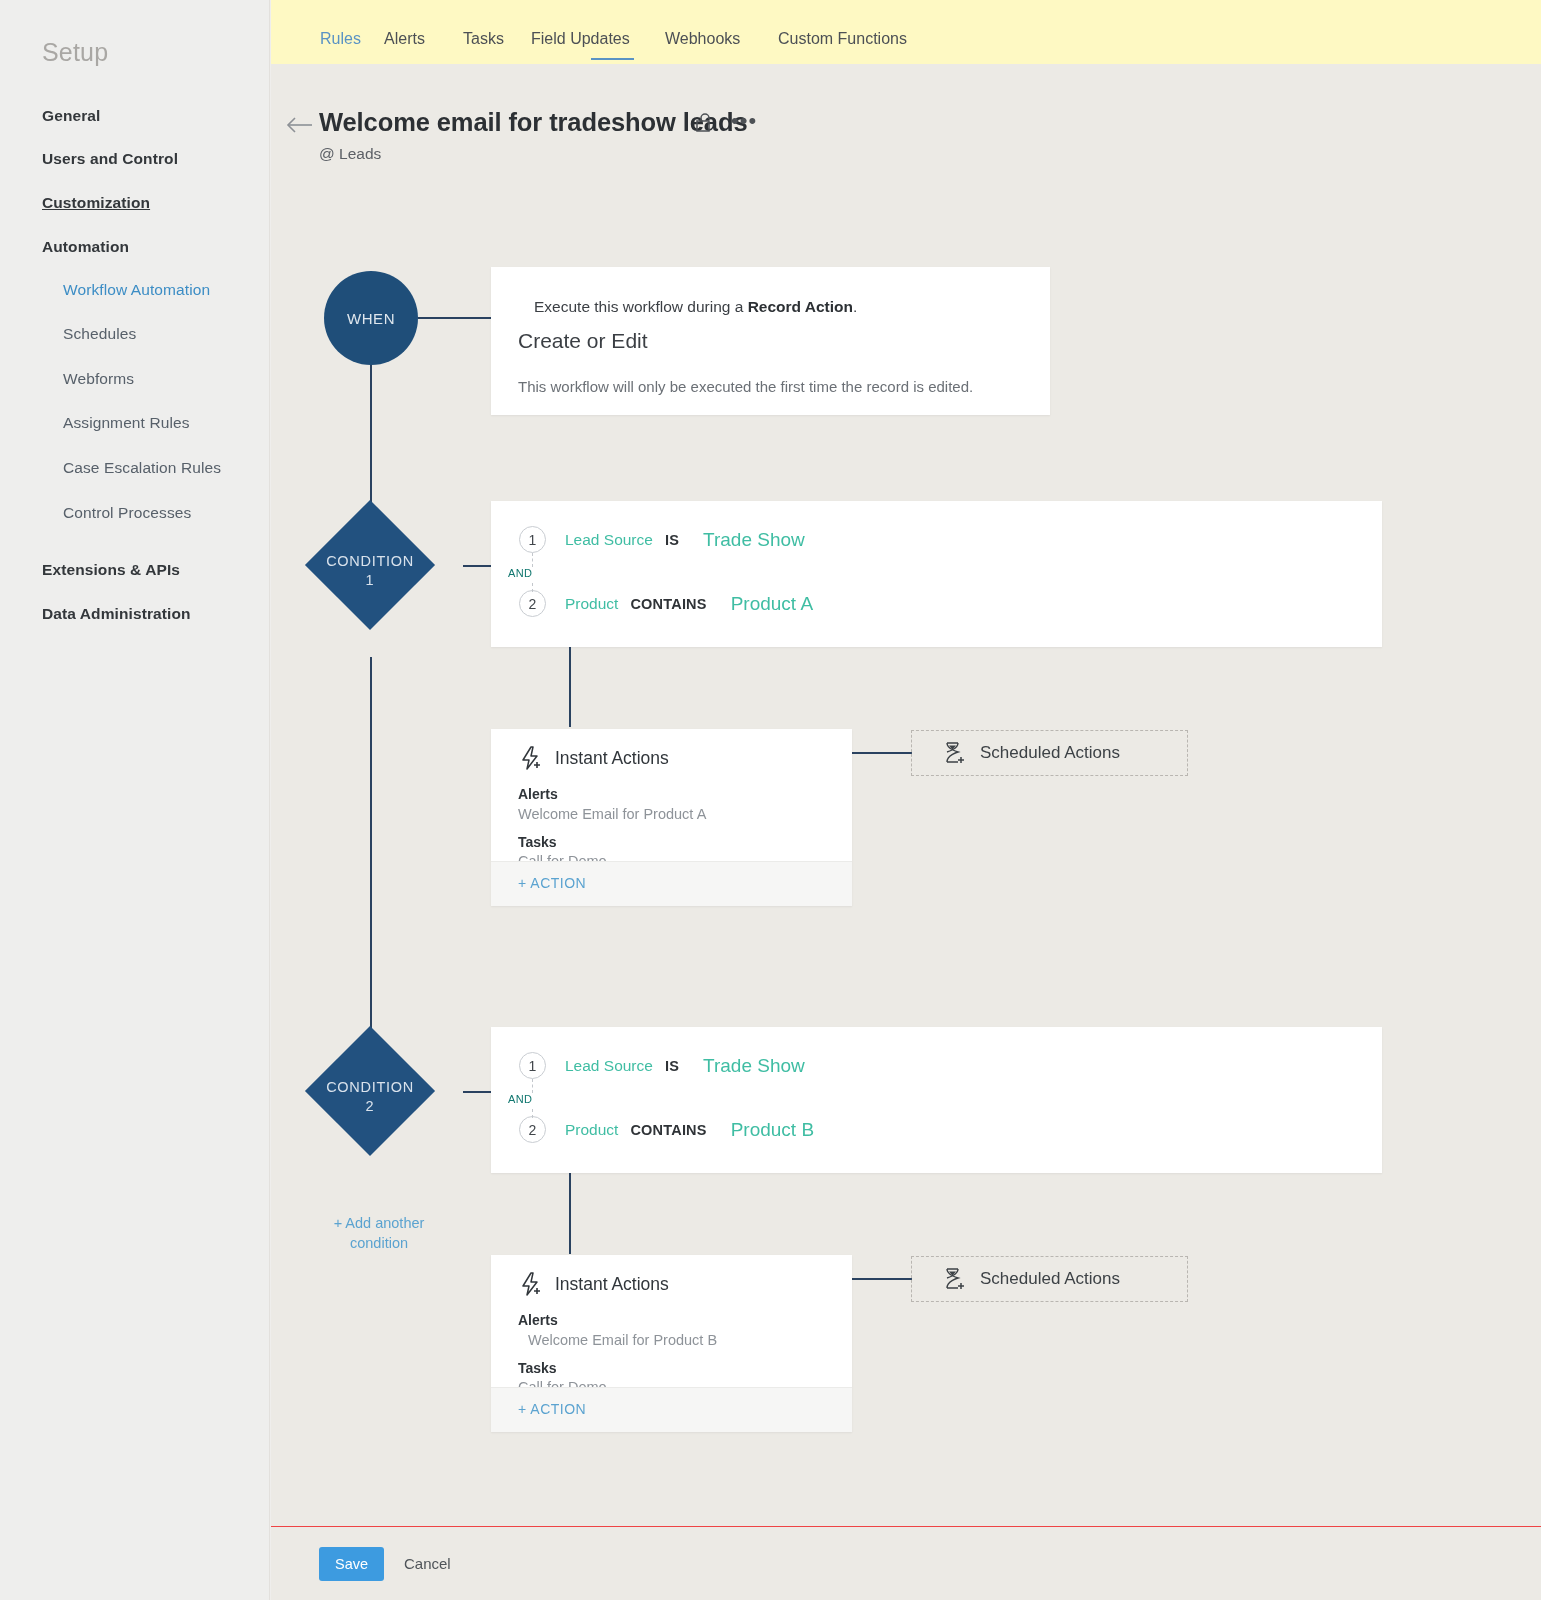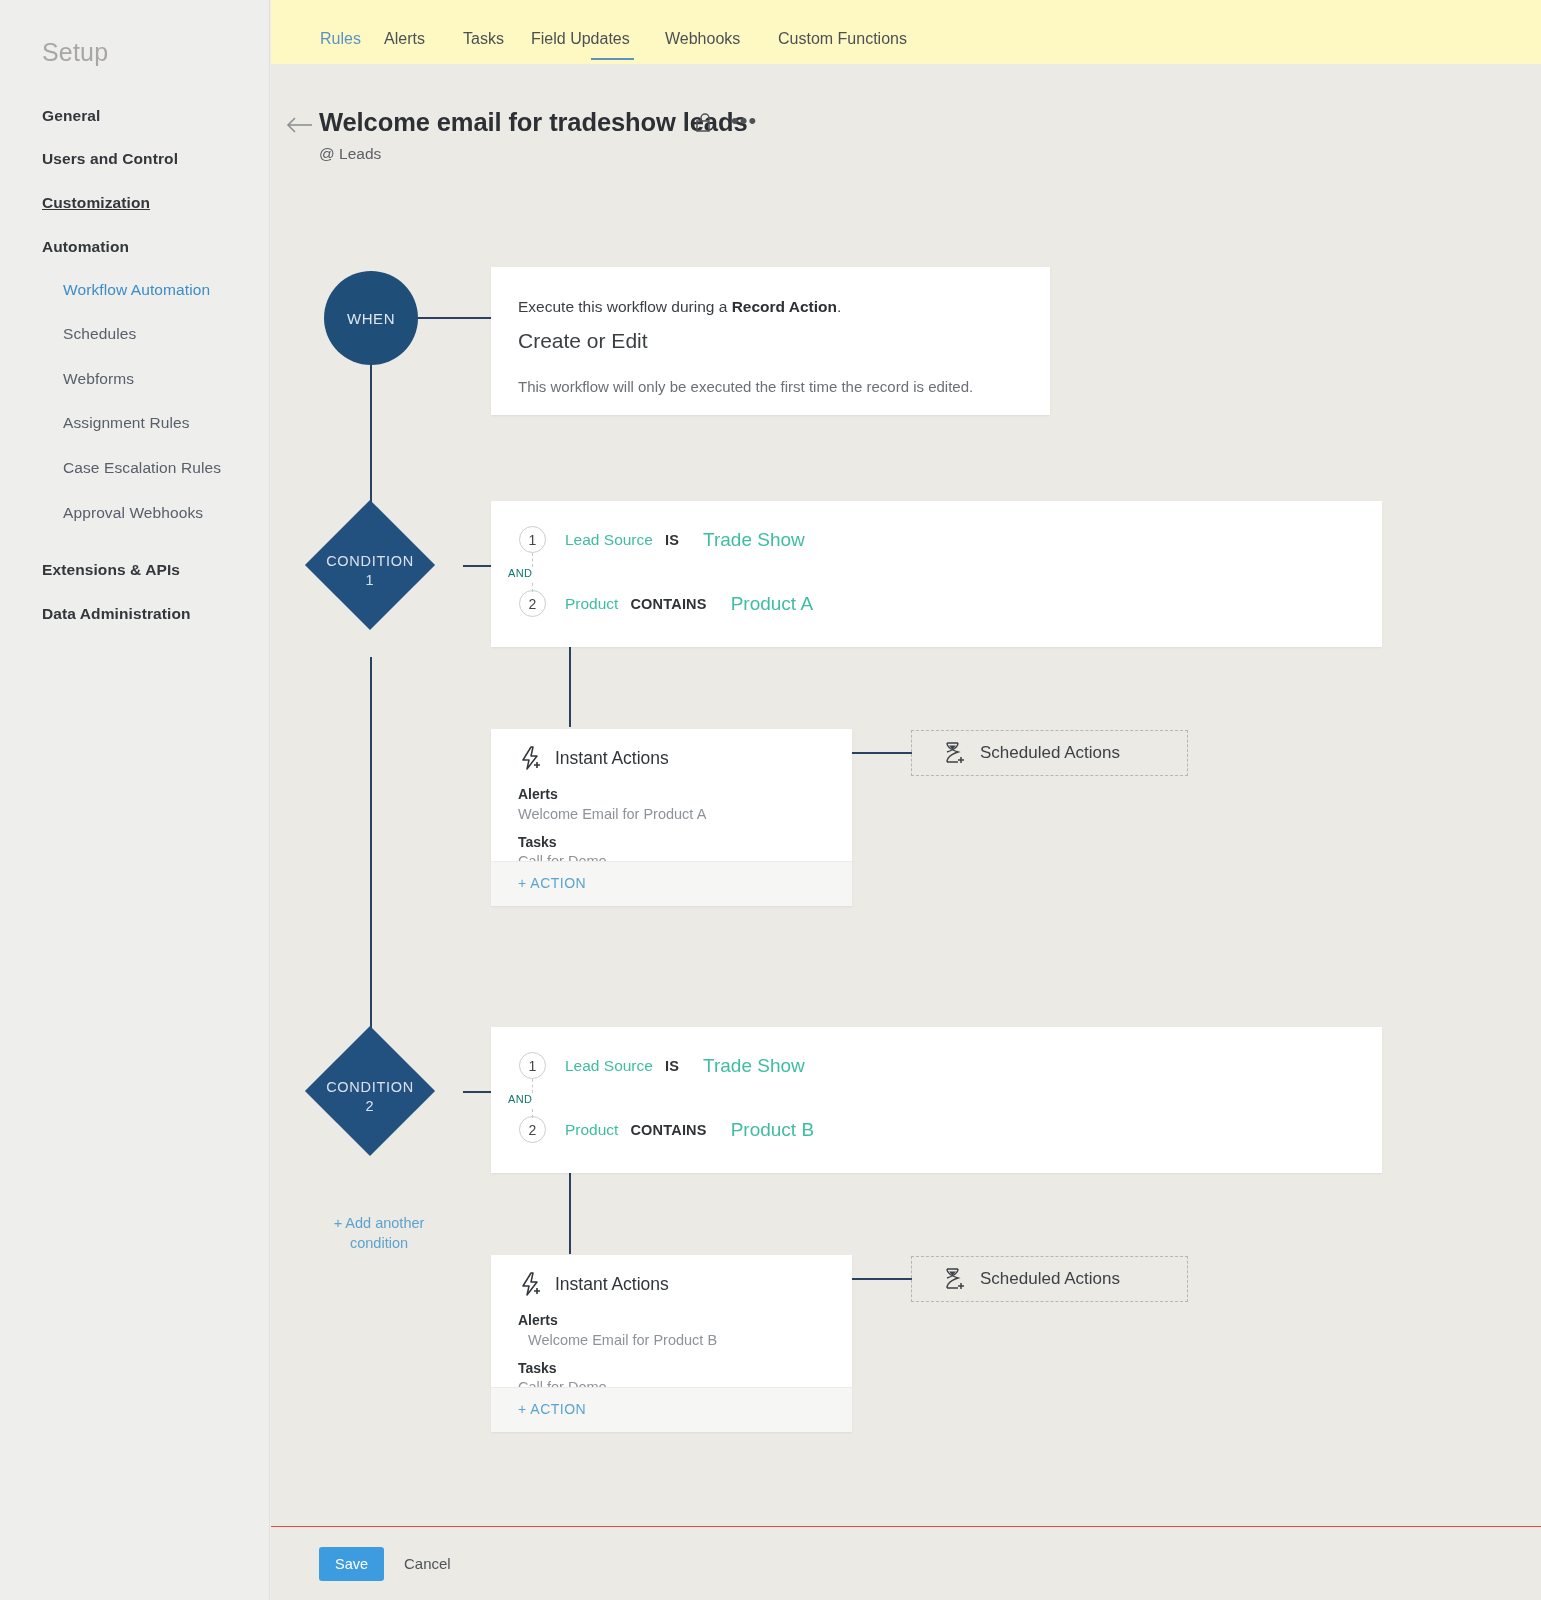--- a/index.html
+++ b/index.html
@@ -101,21 +101,21 @@
     color: #d9e2ec; font-size: 14.5px; letter-spacing: .7px;
     line-height: 19px; pointer-events: none;
   }
 
   .card {
     position: absolute; background: #ffffff;
     box-shadow: 0 1px 2px rgba(0,0,0,.06);
   }
 
   #when-card { left: 220px; top: 203px; width: 559px; height: 148px; }
-  #when-card .l1 { position: absolute; left: 27px; top: 31px; font-size: 15.5px; color: #3b3f44; }
+  #when-card .l1 { position: absolute; left: 43px; top: 31px; font-size: 15.5px; color: #3b3f44; }
   #when-card .l1 b { font-weight: 700; color: #2c3034; }
   #when-card .l2 { position: absolute; left: 27px; top: 62px; font-size: 21px; color: #3b3f44; font-weight: 400; }
   #when-card .l3 { position: absolute; left: 27px; top: 111px; font-size: 15px; color: #6b7076; }
 
   .cond-card { width: 891px; height: 146px; }
   .cond-row { position: absolute; display: flex; align-items: center; }
   .num-circle {
     width: 27px; height: 27px; border-radius: 50%;
     border: 1px solid #c9cdd2; color: #41464b;
     font-size: 14px; display: flex; align-items: center; justify-content: center;
@@ -191,21 +191,21 @@
     <div id="sidebar-nav">
         <div class="nav-top" style="top: 107px;"><span>General</span></div>
         <div class="nav-top" style="top: 150px;"><span>Users and Control</span></div>
         <div class="nav-top" style="top: 194px; text-decoration: underline;"><span>Customization</span></div>
         <div class="nav-top" style="top: 238px;"><span>Automation</span></div>
         <div class="nav-sub active" style="top: 281px;"><span>Workflow Automation</span></div>
         <div class="nav-sub" style="top: 325px;"><span>Schedules</span></div>
         <div class="nav-sub" style="top: 370px;"><span>Webforms</span></div>
         <div class="nav-sub" style="top: 414px;"><span>Assignment Rules</span></div>
         <div class="nav-sub" style="top: 459px;"><span>Case Escalation Rules</span></div>
-        <div class="nav-sub" style="top: 504px;"><span>Approval Webhooks</span></div>
+        <div class="nav-sub" style="top: 504px;"><span>Control Processes</span></div>
         <div class="nav-top" style="top: 561px;"><span>Extensions &amp; APIs</span></div>
         <div class="nav-top" style="top: 605px;"><span>Data Administration</span></div>
       </div>
   </div>
 
   <div id="tabbar">
     <div id="tabs-host">
         <div class="tab active" style="left: 49px;">Rules</div>
         <div class="tab" style="left: 113px;">Alerts</div>
         <div class="tab" style="left: 192px;">Tasks</div>

